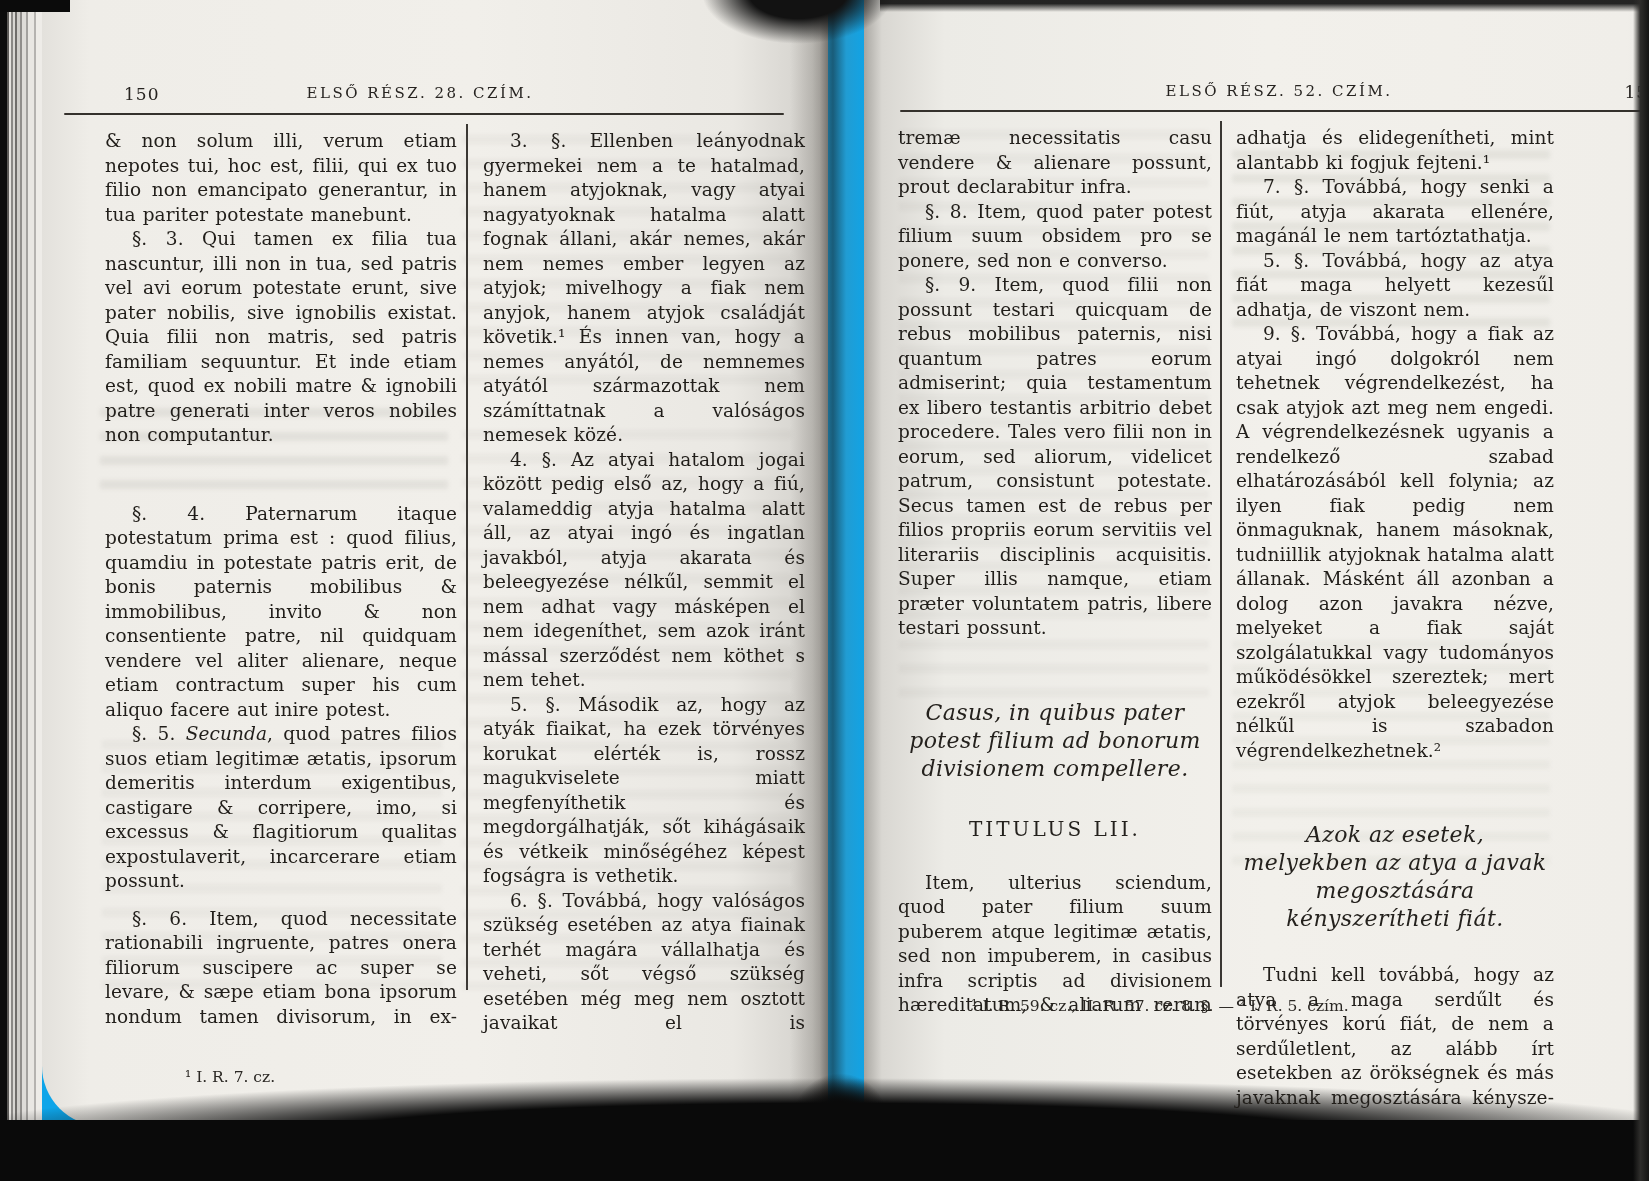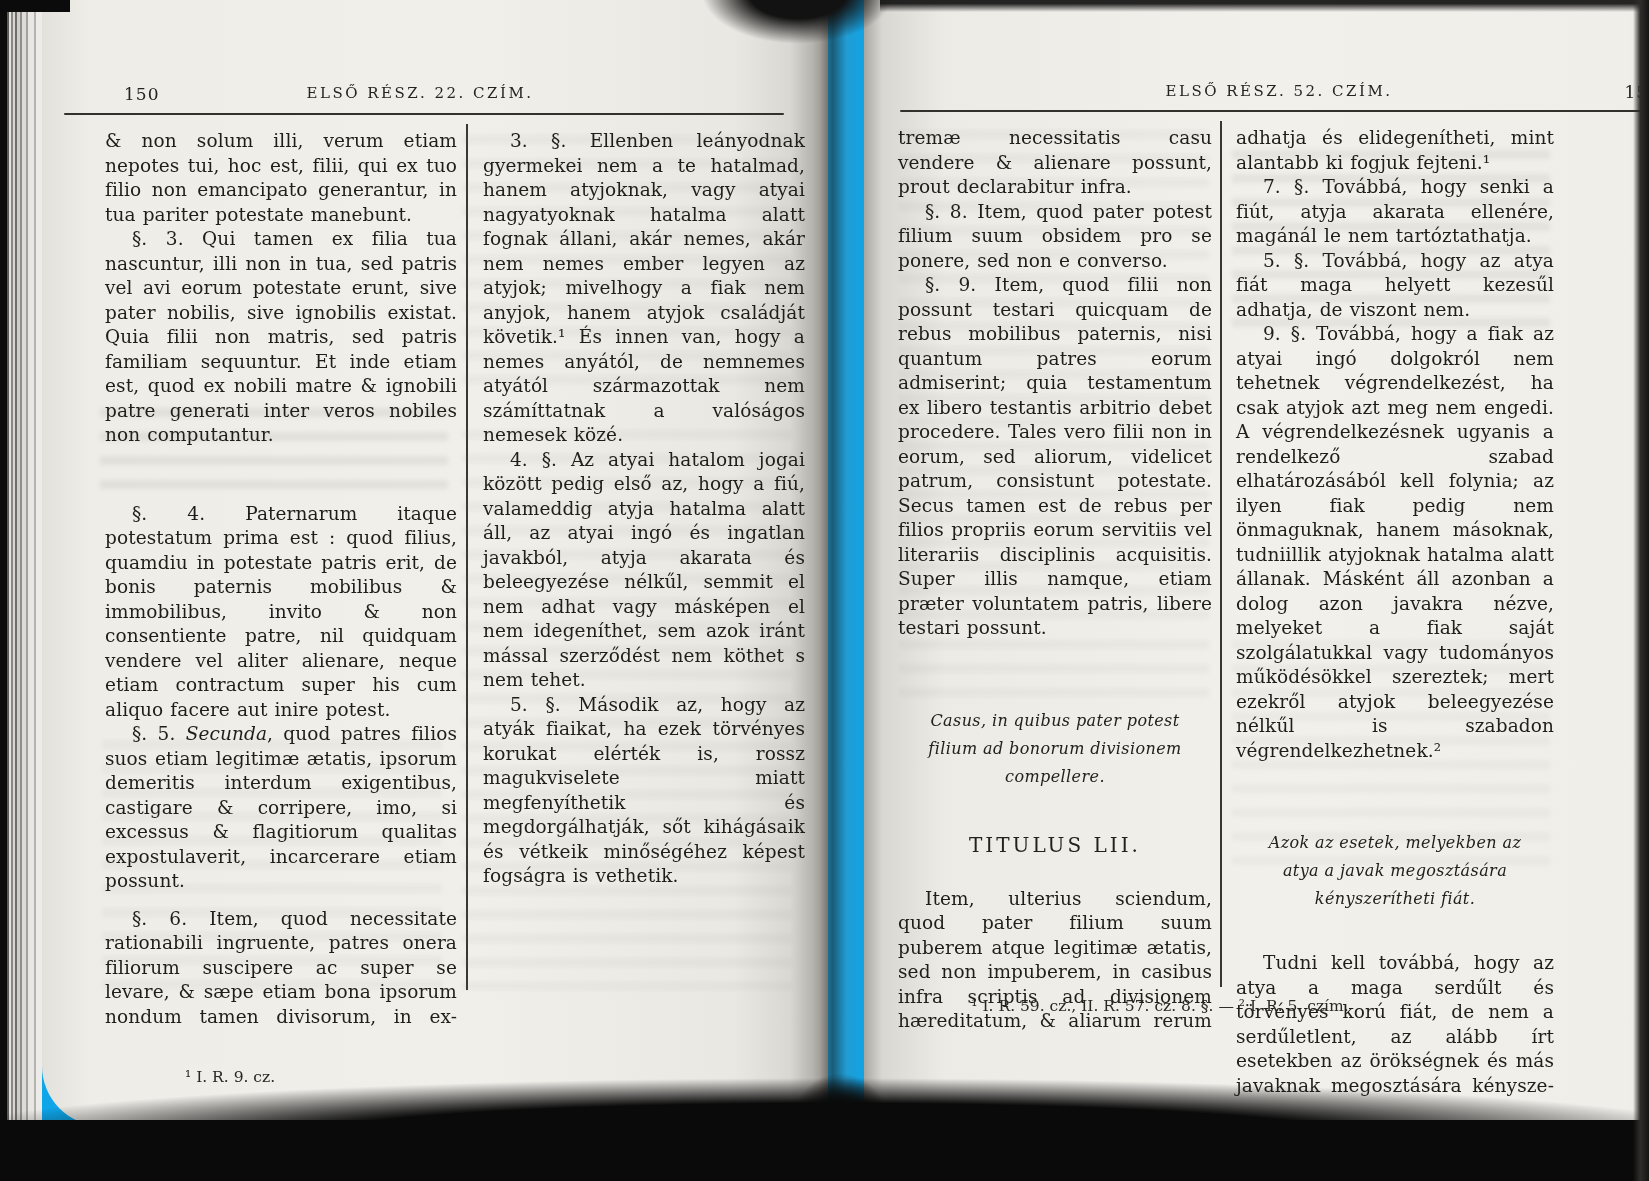--- a/index.html
+++ b/index.html
@@ -45,21 +45,21 @@
   .divider{position:absolute;width:2px;background:#3a3733;}
 
   
   .col{position:absolute;z-index:3;}
   .para{margin:0;font-size:18.5px;line-height:24.5px;text-align:justify;
         letter-spacing:.1px;word-spacing:1px;color:#211e1a;}
   .ind{text-indent:27px;}
   .jl{text-align-last:justify;}
   .it{font-style:italic;}
   .gap-lg{height:54px;} .gap-sm{height:13px;}
-  .subtitle{margin:12px;font-style:italic;font-size:16px;line-height:28px;
+  .subtitle{margin:4px;font-style:italic;font-size:22px;line-height:28px;
             text-align:center;letter-spacing:.4px;color:#24211d;}
   .title{margin:16px;font-size:20px;line-height:26px;text-align:center;letter-spacing:3px;color:#24211d;}
   .footnote{margin:0;font-size:15.5px;line-height:20px;color:#2a2723;}
   .fn-left{margin-top:38px;text-indent:80px;text-align:left;}
   .fn-right{position:absolute;left:46px;top:996px;width:500px;text-align:center;z-index:3;}
 
   
   .bleed{position:absolute;z-index:1;opacity:.55;filter:blur(2.2px);pointer-events:none;
     background:repeating-linear-gradient(180deg,
       rgba(128,126,118,.22) 0 9px, rgba(240,238,233,0) 9px 24px);}
@@ -76,40 +76,41 @@
 
   <div class="page page-left">
 
     <div class="bleed" style="left:58px;top:408px;width:348px;height:96px;"></div>
     <div class="bleed soft" style="left:420px;top:135px;width:330px;height:250px;"></div>
     <div class="bleed soft" style="left:420px;top:430px;width:330px;height:560px;"></div>
     <div class="bleed soft" style="left:60px;top:740px;width:340px;height:250px;"></div>
 
     <div class="header-row" style="left:20px;right:50px;top:84px;">
       <span class="pgnum" style="left:62px;">150</span>
-      <span>ELSŐ RÉSZ. 22. CZÍM.</span>
+      <span>ELSŐ RÉSZ. 28. CZÍM.</span>
     </div>
     <div class="rule" style="left:22px;right:44px;top:113px;"></div>
     <div class="divider" style="left:424px;top:124px;height:866px;"></div>
 
     <div class="col" style="left:63px;top:129px;width:352px;">
       <p class="para">&amp; non solum illi, verum etiam nepotes tui, hoc est, filii, qui ex tuo filio non emancipato generantur, in tua pariter potestate manebunt.</p>
       <p class="para ind">§. 3. Qui tamen ex filia tua nascuntur, illi non in tua, sed patris vel avi eorum potestate erunt, sive pater nobilis, sive ignobilis existat. Quia filii non matris, sed patris familiam sequuntur. Et inde etiam est, quod ex nobili matre &amp; ignobili patre generati inter veros nobiles non computantur.</p>
       <div class="gap-lg"></div>
       <p class="para ind">§. 4. Paternarum itaque potestatum prima est : quod filius, quamdiu in potestate patris erit, de bonis paternis mobilibus &amp; immobilibus, invito &amp; non consentiente patre, nil quidquam vendere vel aliter alienare, neque etiam contractum super his cum aliquo facere aut inire potest.</p>
       <p class="para ind"><span>§. 5. </span><span class="it">Secunda</span><span>, quod patres filios suos etiam legitimæ ætatis, ipsorum demeritis interdum exigentibus, castigare &amp; corripere, imo, si excessus &amp; flagitiorum qualitas expostulaverit, incarcerare etiam possunt.</span></p>
       <div class="gap-sm"></div>
       <p class="para ind jl">§. 6. Item, quod necessitate rationabili ingruente, patres onera filiorum suscipere ac super se levare, &amp; sæpe etiam bona ipsorum nondum tamen divisorum, in ex-</p>
-      <p class="footnote fn-left">¹ I. R. 9. cz.</p>
+      <p class="footnote fn-left">¹ I. R. 7. cz.</p>
     </div>
 
     <div class="col" style="left:441px;top:129px;width:322px;">
       <p class="para ind">3. §. Ellenben leányodnak gyermekei nem a te hatalmad, hanem atyjoknak, vagy atyai nagyatyoknak hatalma alatt fognak állani, akár nemes, akár nem nemes ember legyen az atyjok; mivelhogy a fiak nem anyjok, hanem atyjok családját követik.¹ És innen van, hogy a nemes anyától, de nemnemes atyától származottak nem számíttatnak a valóságos nemesek közé.</p>
       <p class="para ind">4. §. Az atyai hatalom jogai között pedig első az, hogy a fiú, valameddig atyja hatalma alatt áll, az atyai ingó és ingatlan javakból, atyja akarata és beleegyezése nélkűl, semmit el nem adhat vagy másképen el nem idegeníthet, sem azok iránt mással szerződést nem köthet s nem tehet.</p>
       <p class="para ind">5. §. Második az, hogy az atyák fiaikat, ha ezek törvényes korukat elérték is, rossz magukviselete miatt megfenyíthetik és megdorgálhatják, sőt kihágásaik és vétkeik minőségéhez képest fogságra is vethetik.</p>
+      <p class="para ind jl">6. §. Továbbá, hogy valóságos szükség esetében az atya fiainak terhét magára vállalhatja és veheti, sőt végső szükség esetében még meg nem osztott javaikat el is</p>
     </div>
   </div>
 
   <div class="page page-right">
 
     <div class="bleed soft" style="left:35px;top:130px;width:310px;height:500px;"></div>
     <div class="bleed greenish" style="left:368px;top:150px;width:318px;height:180px;"></div>
     <div class="bleed greenish soft" style="left:368px;top:640px;width:318px;height:230px;"></div>
     <div class="bleed soft" style="left:35px;top:640px;width:310px;height:60px;"></div>
 

